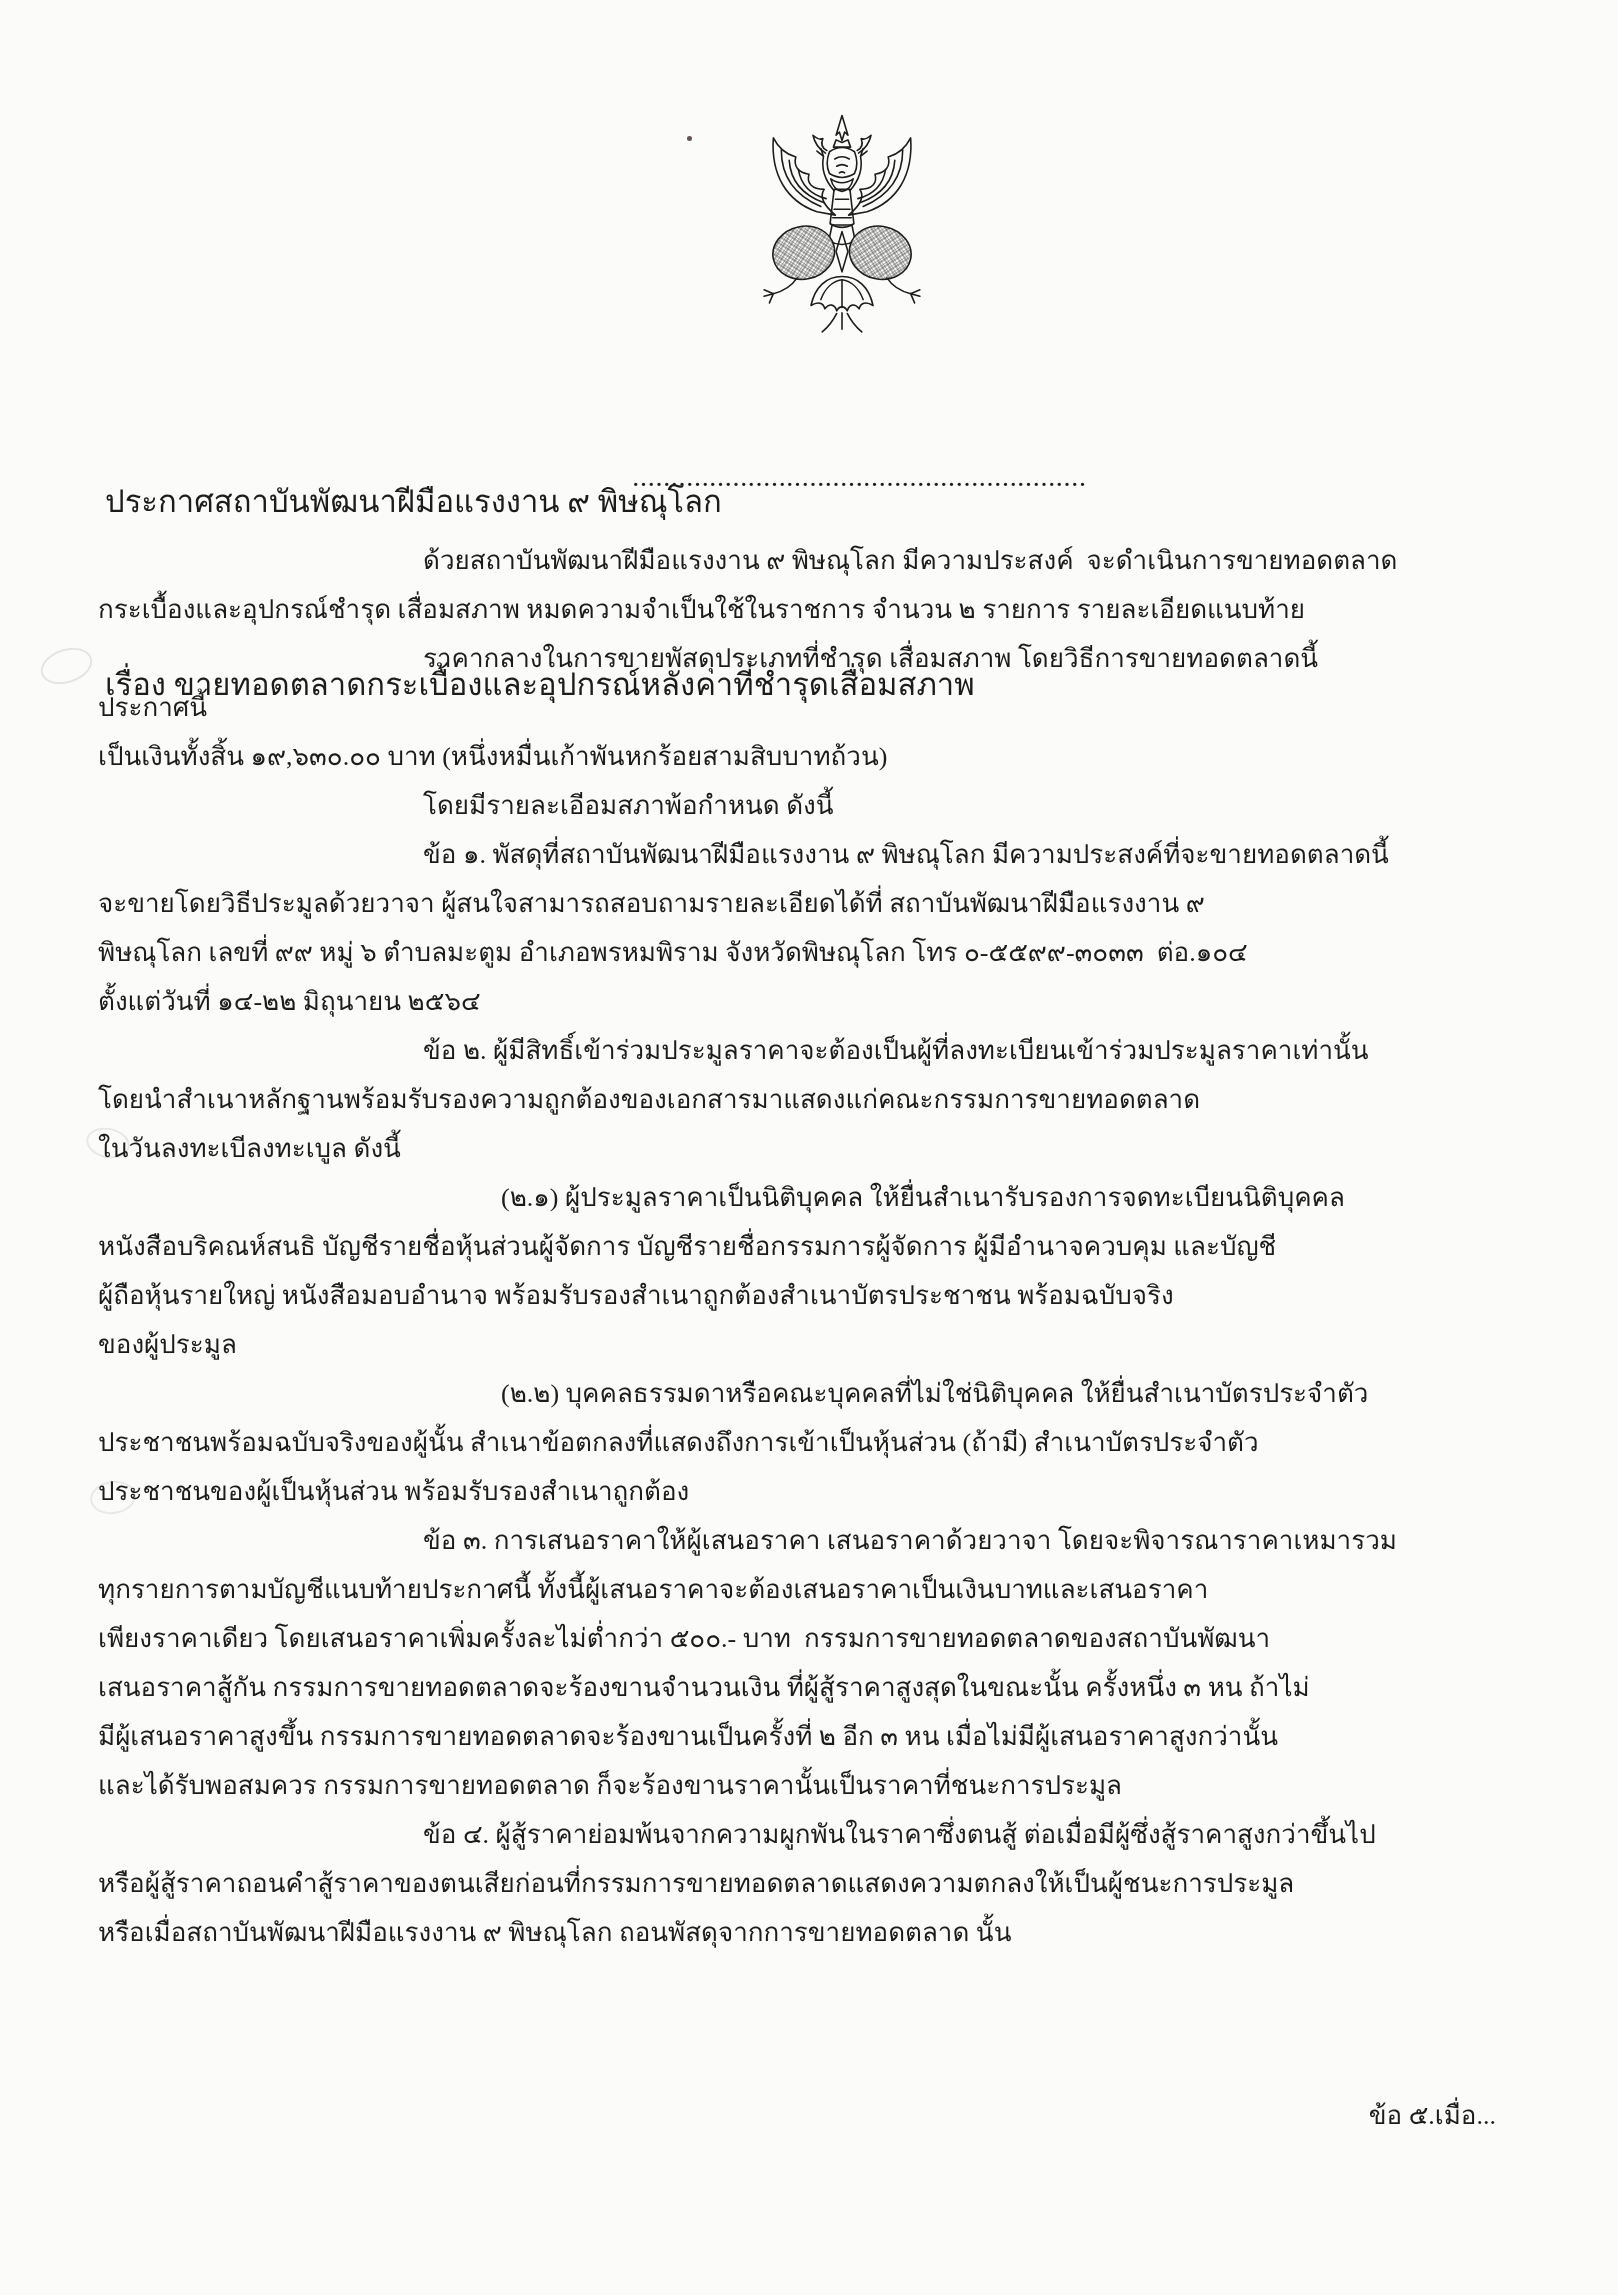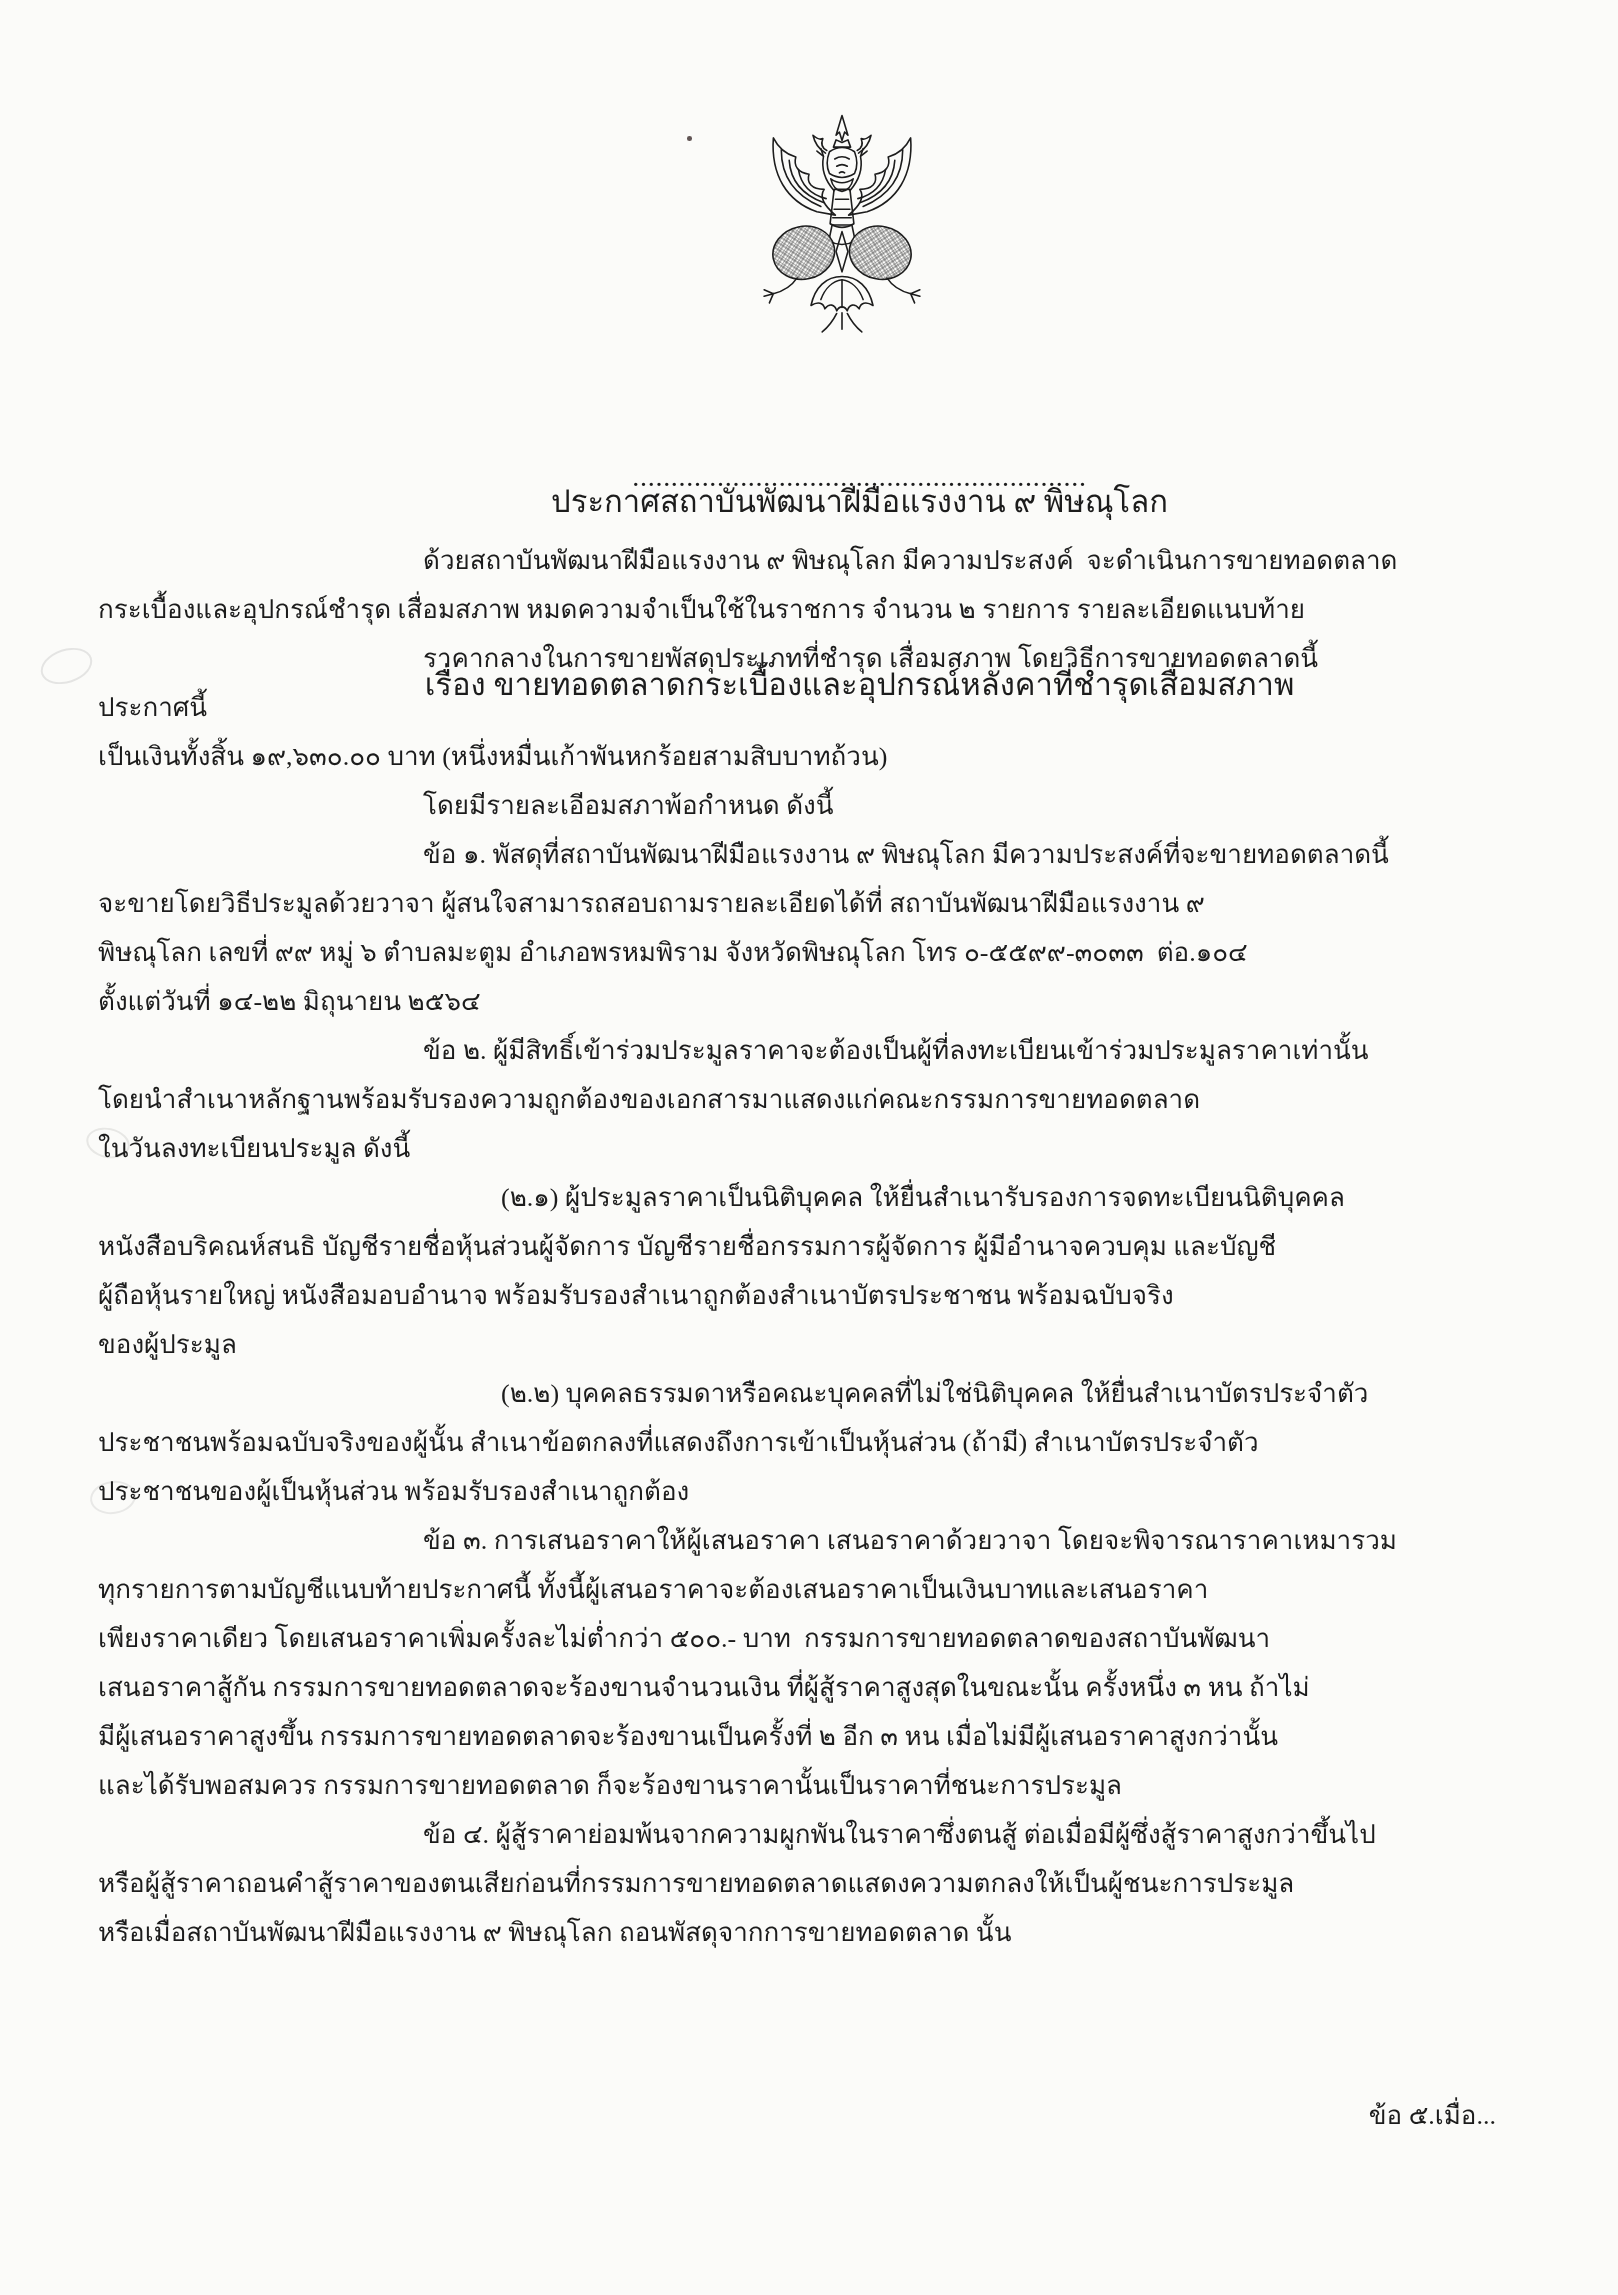--- a/index.html
+++ b/index.html
@@ -18,21 +18,20 @@
     left: 743px;
     top: 111px;
     width: 198px;
     height: 232px;
   }
   .title-block {
     position: absolute;
     left: 105px;
     top: 349px;
     width: 1509px;
-    text-align: center;
     font-size: 31px;
     line-height: 61px;
     white-space: pre;
   }
   .dots {
     position: absolute;
     left: 105px;
     top: 461px;
     width: 1509px;
     text-align: center;
@@ -143,21 +142,21 @@
       <div class="line p"><span>ราคากลางในการขายพัสดุประเภทที่ชำรุด เสื่อมสภาพ โดยวิธีการขายทอดตลาดนี้</span></div>
       <div class="line n"><span>ประกาศนี้</span></div>
       <div class="line n"><span>เป็นเงินทั้งสิ้น ๑๙,๖๓๐.๐๐ บาท (หนึ่งหมื่นเก้าพันหกร้อยสามสิบบาทถ้วน)</span></div>
       <div class="line p"><span>โดยมีรายละเอีอมสภาพ้อกำหนด ดังนี้</span></div>
       <div class="line p"><span>ข้อ ๑. พัสดุที่สถาบันพัฒนาฝีมือแรงงาน ๙ พิษณุโลก มีความประสงค์ที่จะขายทอดตลาดนี้</span></div>
       <div class="line n"><span>จะขายโดยวิธี</span><span class="u">ประมูลด้วยวาจา</span><span> ผู้สนใจสามารถสอบถามรายละเอียดได้ที่ สถาบันพัฒนาฝีมือแรงงาน ๙</span></div>
       <div class="line n"><span>พิษณุโลก เลขที่ ๙๙ หมู่ ๖ ตำบลมะตูม อำเภอพรหมพิราม จังหวัดพิษณุโลก โทร ๐-๕๕๙๙-๓๐๓๓  ต่อ.๑๐๔</span></div>
       <div class="line n"><span>ตั้งแต่วันที่ ๑๔-๒๒ มิถุนายน ๒๕๖๔</span></div>
       <div class="line p"><span>ข้อ ๒. ผู้มีสิทธิ์เข้าร่วมประมูลราคาจะต้องเป็นผู้ที่ลงทะเบียนเข้าร่วมประมูลราคาเท่านั้น</span></div>
       <div class="line n"><span>โดยนำสำเนาหลักฐานพร้อมรับรองความถูกต้องของเอกสารมาแสดงแก่คณะกรรมการขายทอดตลาด</span></div>
-      <div class="line n"><span>ในวันลงทะเบียนประมูล ดังนี้</span></div>
+      <div class="line n"><span>ในวันลงทะเบีลงทะเบูล ดังนี้</span></div>
       <div class="line sub"><span>(๒.๑) ผู้ประมูลราคาเป็นนิติบุคคล ให้ยื่นสำเนารับรองการจดทะเบียนนิติบุคคล</span></div>
       <div class="line n"><span>หนังสือบริคณห์สนธิ บัญชีรายชื่อหุ้นส่วนผู้จัดการ บัญชีรายชื่อกรรมการผู้จัดการ ผู้มีอำนาจควบคุม และบัญชี</span></div>
       <div class="line n"><span>ผู้ถือหุ้นรายใหญ่ หนังสือมอบอำนาจ พร้อมรับรองสำเนาถูกต้องสำเนาบัตรประชาชน พร้อมฉบับจริง</span></div>
       <div class="line n"><span>ของผู้ประมูล</span></div>
       <div class="line sub"><span>(๒.๒) บุคคลธรรมดาหรือคณะบุคคลที่ไม่ใช่นิติบุคคล ให้ยื่นสำเนาบัตรประจำตัว</span></div>
       <div class="line n"><span>ประชาชนพร้อมฉบับจริงของผู้นั้น สำเนาข้อตกลงที่แสดงถึงการเข้าเป็นหุ้นส่วน (ถ้ามี) สำเนาบัตรประจำตัว</span></div>
       <div class="line n"><span>ประชาชนของผู้เป็นหุ้นส่วน พร้อมรับรองสำเนาถูกต้อง</span></div>
       <div class="line p"><span>ข้อ ๓. การเสนอราคาให้ผู้เสนอราคา เสนอราคาด้วยวาจา </span><span class="u">โดยจะพิจารณาราคาเหมารวม</span></div>
       <div class="line n"><span class="u">ทุกรายการตามบัญชีแนบท้ายประกาศนี้ ทั้งนี้ผู้เสนอราคาจะต้องเสนอราคาเป็นเงินบาทและเสนอราคา</span></div>
       <div class="line n"><span class="u">เพียงราคาเดียว โดยเสนอราคาเพิ่มครั้งละไม่ต่ำกว่า ๕๐๐.- บาท</span><span>  กรรมการขายทอดตลาดของสถาบันพัฒนา</span></div>

